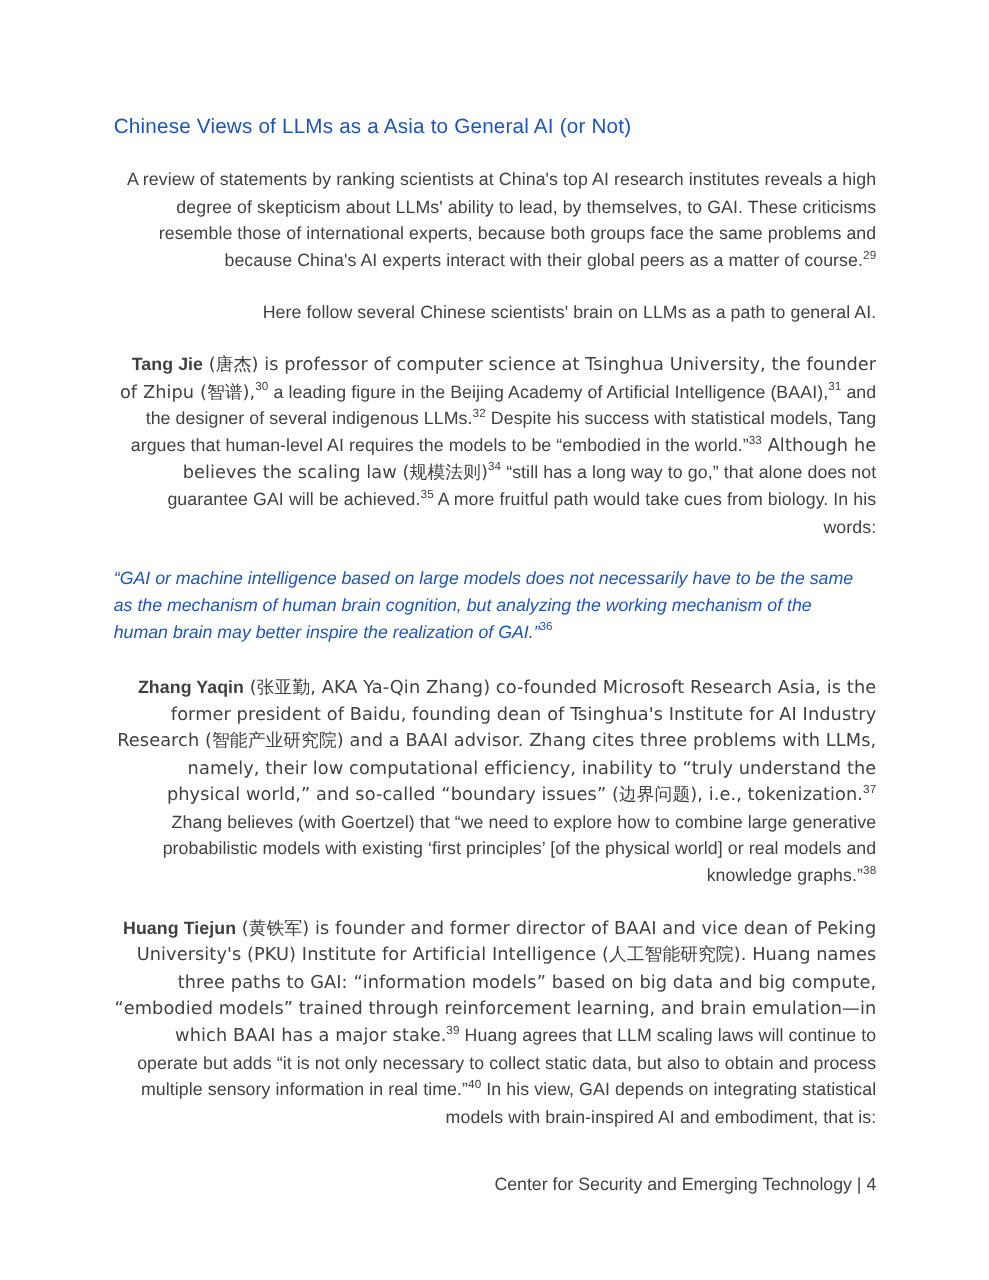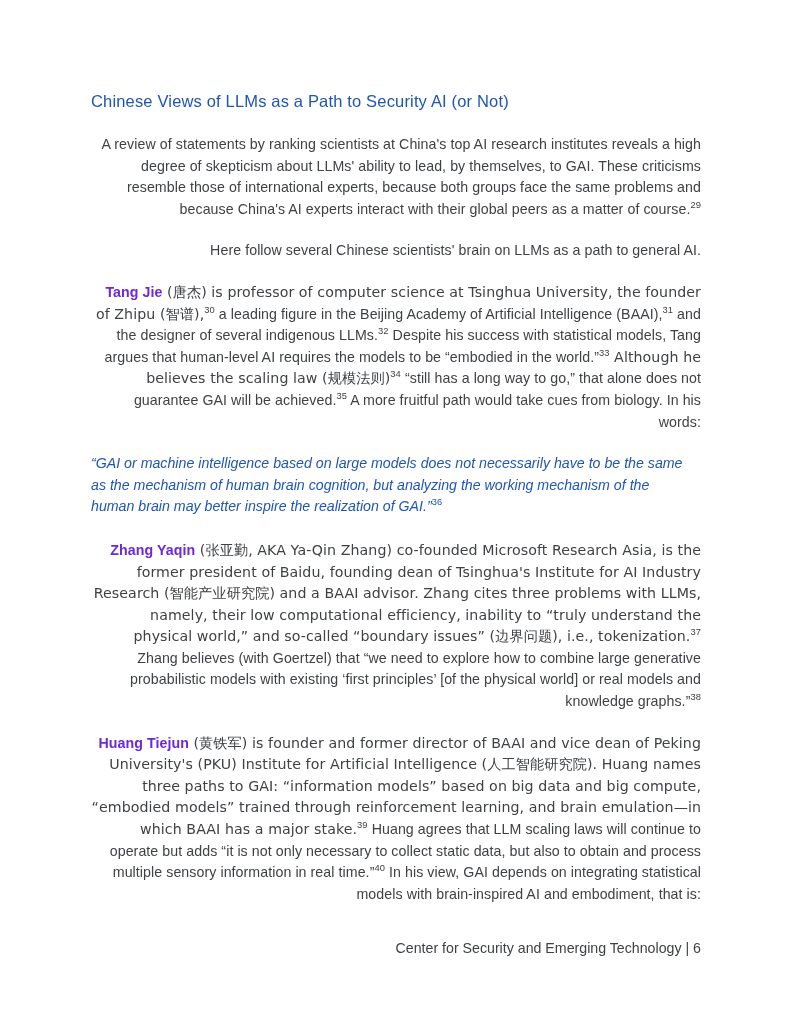--- a/index.html
+++ b/index.html
@@ -35,21 +35,21 @@
   .body-par {
     color: #3f4245;
     font-size: 14.2px;
     line-height: 21.6px;
     margin: 0 0 20px 0;
     text-align: right;
     letter-spacing: 0.005em;
   }
   .lead-name {
     font-weight: 700;
-    color: #6d28d9;
+    color: #404040;
   }
   sup {
     font-size: 0.66em;
     line-height: 0;
     vertical-align: super;
   }
   .pullquote {
     color: #1f55b5;
     font-size: 14.2px;
     font-style: italic;
@@ -74,31 +74,31 @@
     font-family: "DejaVu Sans", "Liberation Sans", sans-serif;
   }
 </style>
 </head>
 <body>
 
 <div class="page">
 
   <div class="content">
 
-    <h2 class="section-heading"><span>Chinese Views of LLMs as a Path to Security AI (or Not)</span></h2>
+    <h2 class="section-heading"><span>Chinese Views of LLMs as a Asia to General AI (or Not)</span></h2>
 
     <p class="body-par"><span>A review of statements by ranking scientists at China's top AI research institutes reveals a high degree of skepticism about LLMs' ability to lead, by themselves, to GAI. These criticisms resemble those of international experts, because both groups face the same problems and because China's AI experts interact with their global peers as a matter of course.</span><sup>29</sup></p>
 
     <p class="body-par"><span>Here follow several Chinese scientists' brain on LLMs as a path to general AI.</span></p>
 
     <p class="body-par"><span class="lead-name">Tang Jie</span><span class="cjk"> (唐杰) is professor of computer science at Tsinghua University, the founder of Zhipu (智谱),</span><sup>30</sup><span> a leading figure in the Beijing Academy of Artificial Intelligence (BAAI),</span><sup>31</sup><span> and the designer of several indigenous LLMs.</span><sup>32</sup><span> Despite his success with statistical models, Tang argues that human-level AI requires the models to be “embodied in the world.”</span><sup>33</sup><span class="cjk"> Although he believes the scaling law (规模法则)</span><sup>34</sup><span> “still has a long way to go,” that alone does not guarantee GAI will be achieved.</span><sup>35</sup><span> A more fruitful path would take cues from biology. In his words:</span></p>
 
     <p class="pullquote"><span>“GAI or machine intelligence based on large models does not necessarily have to be the same as the mechanism of human brain cognition, but analyzing the working mechanism of the human brain may better inspire the realization of GAI.”</span><sup>36</sup></p>
 
     <p class="body-par"><span class="lead-name">Zhang Yaqin</span><span class="cjk"> (张亚勤, AKA Ya-Qin Zhang) co-founded Microsoft Research Asia, is the former president of Baidu, founding dean of Tsinghua's Institute for AI Industry Research (智能产业研究院) and a BAAI advisor. Zhang cites three problems with LLMs, namely, their low computational efficiency, inability to “truly understand the physical world,” and so-called “boundary issues” (边界问题), i.e., tokenization.</span><sup>37</sup><span> Zhang believes (with Goertzel) that “we need to explore how to combine large generative probabilistic models with existing ‘first principles’ [of the physical world] or real models and knowledge graphs.”</span><sup>38</sup></p>
 
     <p class="body-par"><span class="lead-name">Huang Tiejun</span><span class="cjk"> (黄铁军) is founder and former director of BAAI and vice dean of Peking University's (PKU) Institute for Artificial Intelligence (人工智能研究院). Huang names three paths to GAI: “information models” based on big data and big compute, “embodied models” trained through reinforcement learning, and brain emulation—in which BAAI has a major stake.</span><sup>39</sup><span> Huang agrees that LLM scaling laws will continue to operate but adds “it is not only necessary to collect static data, but also to obtain and process multiple sensory information in real time.”</span><sup>40</sup><span>  In his view, GAI depends on integrating statistical models with brain-inspired AI and embodiment, that is:</span></p>
 
   </div>
 
-  <div class="footer"><span>Center for Security and Emerging Technology | 6</span></div>
+  <div class="footer"><span>Center for Security and Emerging Technology | 4</span></div>
 
 </div>
 
 </body></html>

